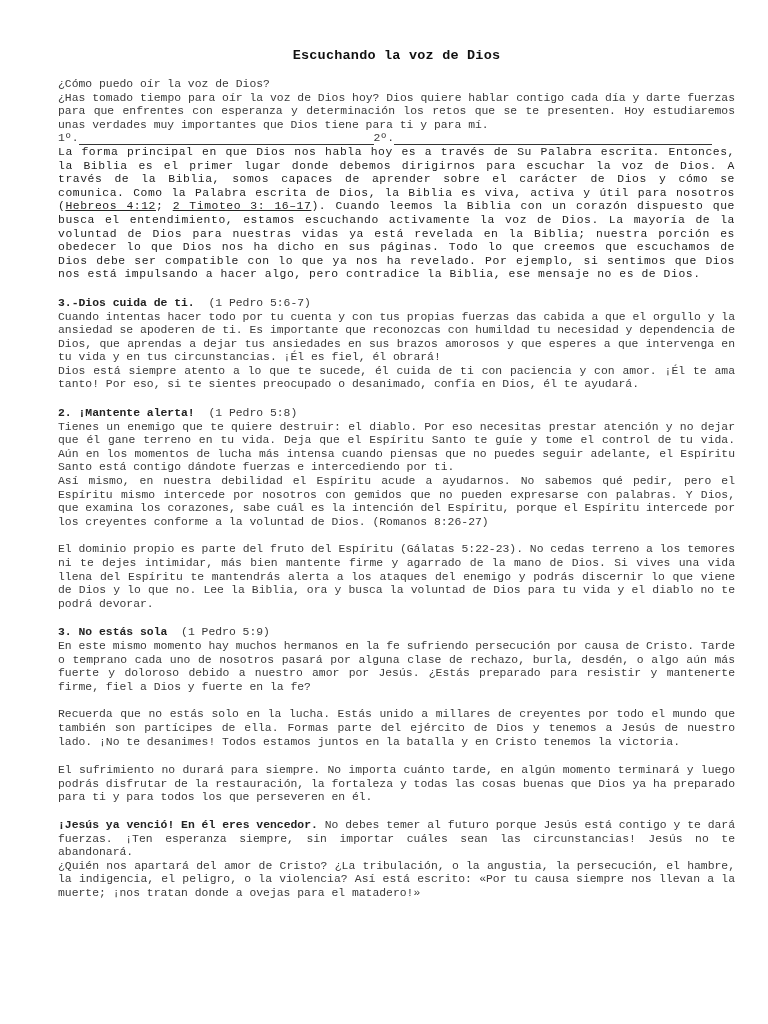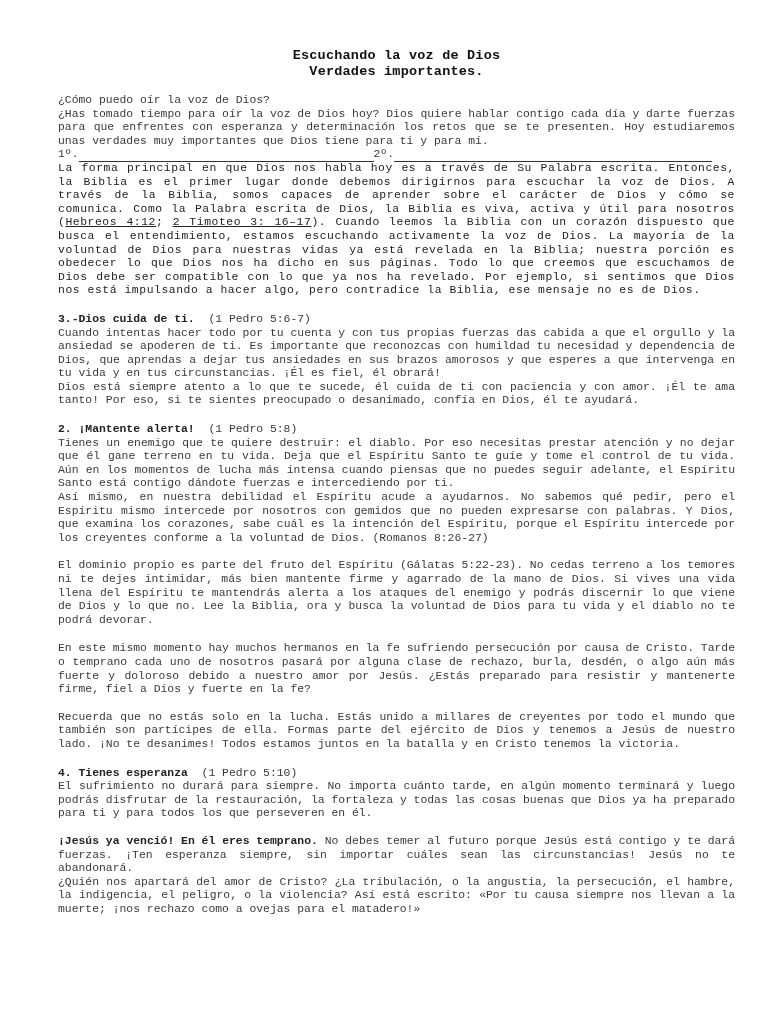--- a/index.html
+++ b/index.html
@@ -12,30 +12,29 @@
   .title { text-align: center; font-weight: bold; font-size: 13.5px; line-height: 16px; color: #111; letter-spacing: 0.2px; }
   .title-block { margin-bottom: 14px; }
   p { margin: 0; text-align: justify; }
   .wide { letter-spacing: 0.55px; color: #222; }
   .sect { margin-top: 15px; }
   .gap { margin-top: 14px; }
   .h { font-weight: bold; color: #222; }
   .ref { font-weight: normal; }
   .u { text-decoration: underline; }
   .blank { display: inline-block; border-bottom: 1px solid #333; height: 10px; vertical-align: baseline; }
-  .row { display: flex; align-items: flex-end; white-space: nowrap; }
+  .row { display: flex; align-items: center; white-space: nowrap; }
 </style>
 </head>
 <body>
 
 <div class="page">
 
   <div class="title-block">
     <div class="title">Escuchando la voz de Dios</div>
-    <div class="title">Verdades importantes.</div>
   </div>
 
   <p>¿Cómo puedo oír la voz de Dios?</p>
   <p>¿Has tomado tiempo para oír la voz de Dios hoy? Dios quiere hablar contigo cada día y darte fuerzas para que enfrentes con esperanza y determinación los retos que se te presenten. Hoy estudiaremos unas verdades muy importantes que Dios tiene para ti y para mí.</p>
   <div class="row">
     <span>1º.</span>
     <span class="blank" style="width:295px"></span>
     <span>2º.</span>
     <span class="blank" style="width:318px"></span>
   </div>
@@ -48,24 +47,24 @@
   </div>
 
   <div class="sect">
     <p><span class="h">2. ¡Mantente alerta!</span>&nbsp;&nbsp;<span class="ref">(1 Pedro 5:8)</span></p>
     <p>Tienes un enemigo que te quiere destruir: el diablo. Por eso necesitas prestar atención y no dejar que él gane terreno en tu vida. Deja que el Espíritu Santo  te guíe y tome el control de tu vida. Aún en los momentos de lucha más intensa cuando piensas que no puedes seguir adelante, el Espíritu Santo está contigo dándote fuerzas e intercediendo por ti.</p>
     <p>Así mismo, en nuestra debilidad el Espíritu acude a ayudarnos. No sabemos qué pedir, pero el Espíritu mismo intercede por nosotros con gemidos que no pueden expresarse con palabras. Y Dios, que examina los corazones, sabe cuál es la intención del Espíritu, porque el Espíritu intercede por los creyentes conforme a la voluntad de Dios. (Romanos 8:26-27)</p>
     <p class="gap">El dominio propio es parte del fruto del Espíritu (Gálatas 5:22-23). No cedas terreno a los temores ni te dejes intimidar, más bien mantente firme y agarrado de la mano de Dios. Si vives una vida llena del Espíritu te mantendrás alerta a los ataques del enemigo y podrás discernir lo que viene de Dios y lo que no. Lee la Biblia, ora y busca la voluntad de Dios para tu vida y el diablo no te podrá devorar.</p>
   </div>
 
   <div class="sect">
+    <p><span class="h">3. No estás sola</span>&nbsp;&nbsp;<span class="ref">(1 Pedro 5:9)</span></p>
     <p>En este mismo momento hay muchos hermanos en la fe sufriendo persecución por causa de Cristo. Tarde o temprano cada uno de nosotros pasará por alguna clase de rechazo, burla, desdén, o algo aún más fuerte y doloroso debido a nuestro amor por Jesús. ¿Estás preparado para resistir y mantenerte firme, fiel a Dios y fuerte en la fe?</p>
     <p class="gap">Recuerda que no estás solo en la lucha. Estás unido a millares de creyentes por todo el mundo que también son partícipes de ella. Formas parte del ejército de Dios y tenemos a Jesús de nuestro lado. ¡No te desanimes! Todos estamos juntos en la batalla y en Cristo tenemos la victoria.</p>
   </div>
 
   <div class="sect">
-    <p><span class="h">4. Tienes esperanza</span>&nbsp;&nbsp;<span class="ref">(1 Pedro 5:10)</span></p>
     <p>El sufrimiento no durará para siempre. No importa cuánto tarde, en algún momento terminará y luego podrás disfrutar de la restauración, la fortaleza y todas las cosas buenas que Dios ya ha preparado para ti y para todos los que perseveren en él.</p>
-    <p class="gap"><span class="h">¡Jesús ya venció! En él eres temprano.</span><span> No debes temer al futuro porque Jesús está contigo y te dará fuerzas. ¡Ten esperanza siempre, sin importar cuáles sean las circunstancias! Jesús no te abandonará.</span></p>
-    <p>¿Quién nos apartará del amor de Cristo? ¿La tribulación, o la angustia, la persecución, el hambre, la indigencia, el peligro, o la violencia? Así está escrito: «Por tu causa siempre nos llevan a la muerte; ¡nos rechazo como a ovejas para el matadero!»</p>
+    <p class="gap"><span class="h">¡Jesús ya venció! En él eres vencedor.</span><span> No debes temer al futuro porque Jesús está contigo y te dará fuerzas. ¡Ten esperanza siempre, sin importar cuáles sean las circunstancias! Jesús no te abandonará.</span></p>
+    <p>¿Quién nos apartará del amor de Cristo? ¿La tribulación, o la angustia, la persecución, el hambre, la indigencia, el peligro, o la violencia? Así está escrito: «Por tu causa siempre nos llevan a la muerte; ¡nos tratan donde a ovejas para el matadero!»</p>
   </div>
 
 </div>
 
 </body></html>

